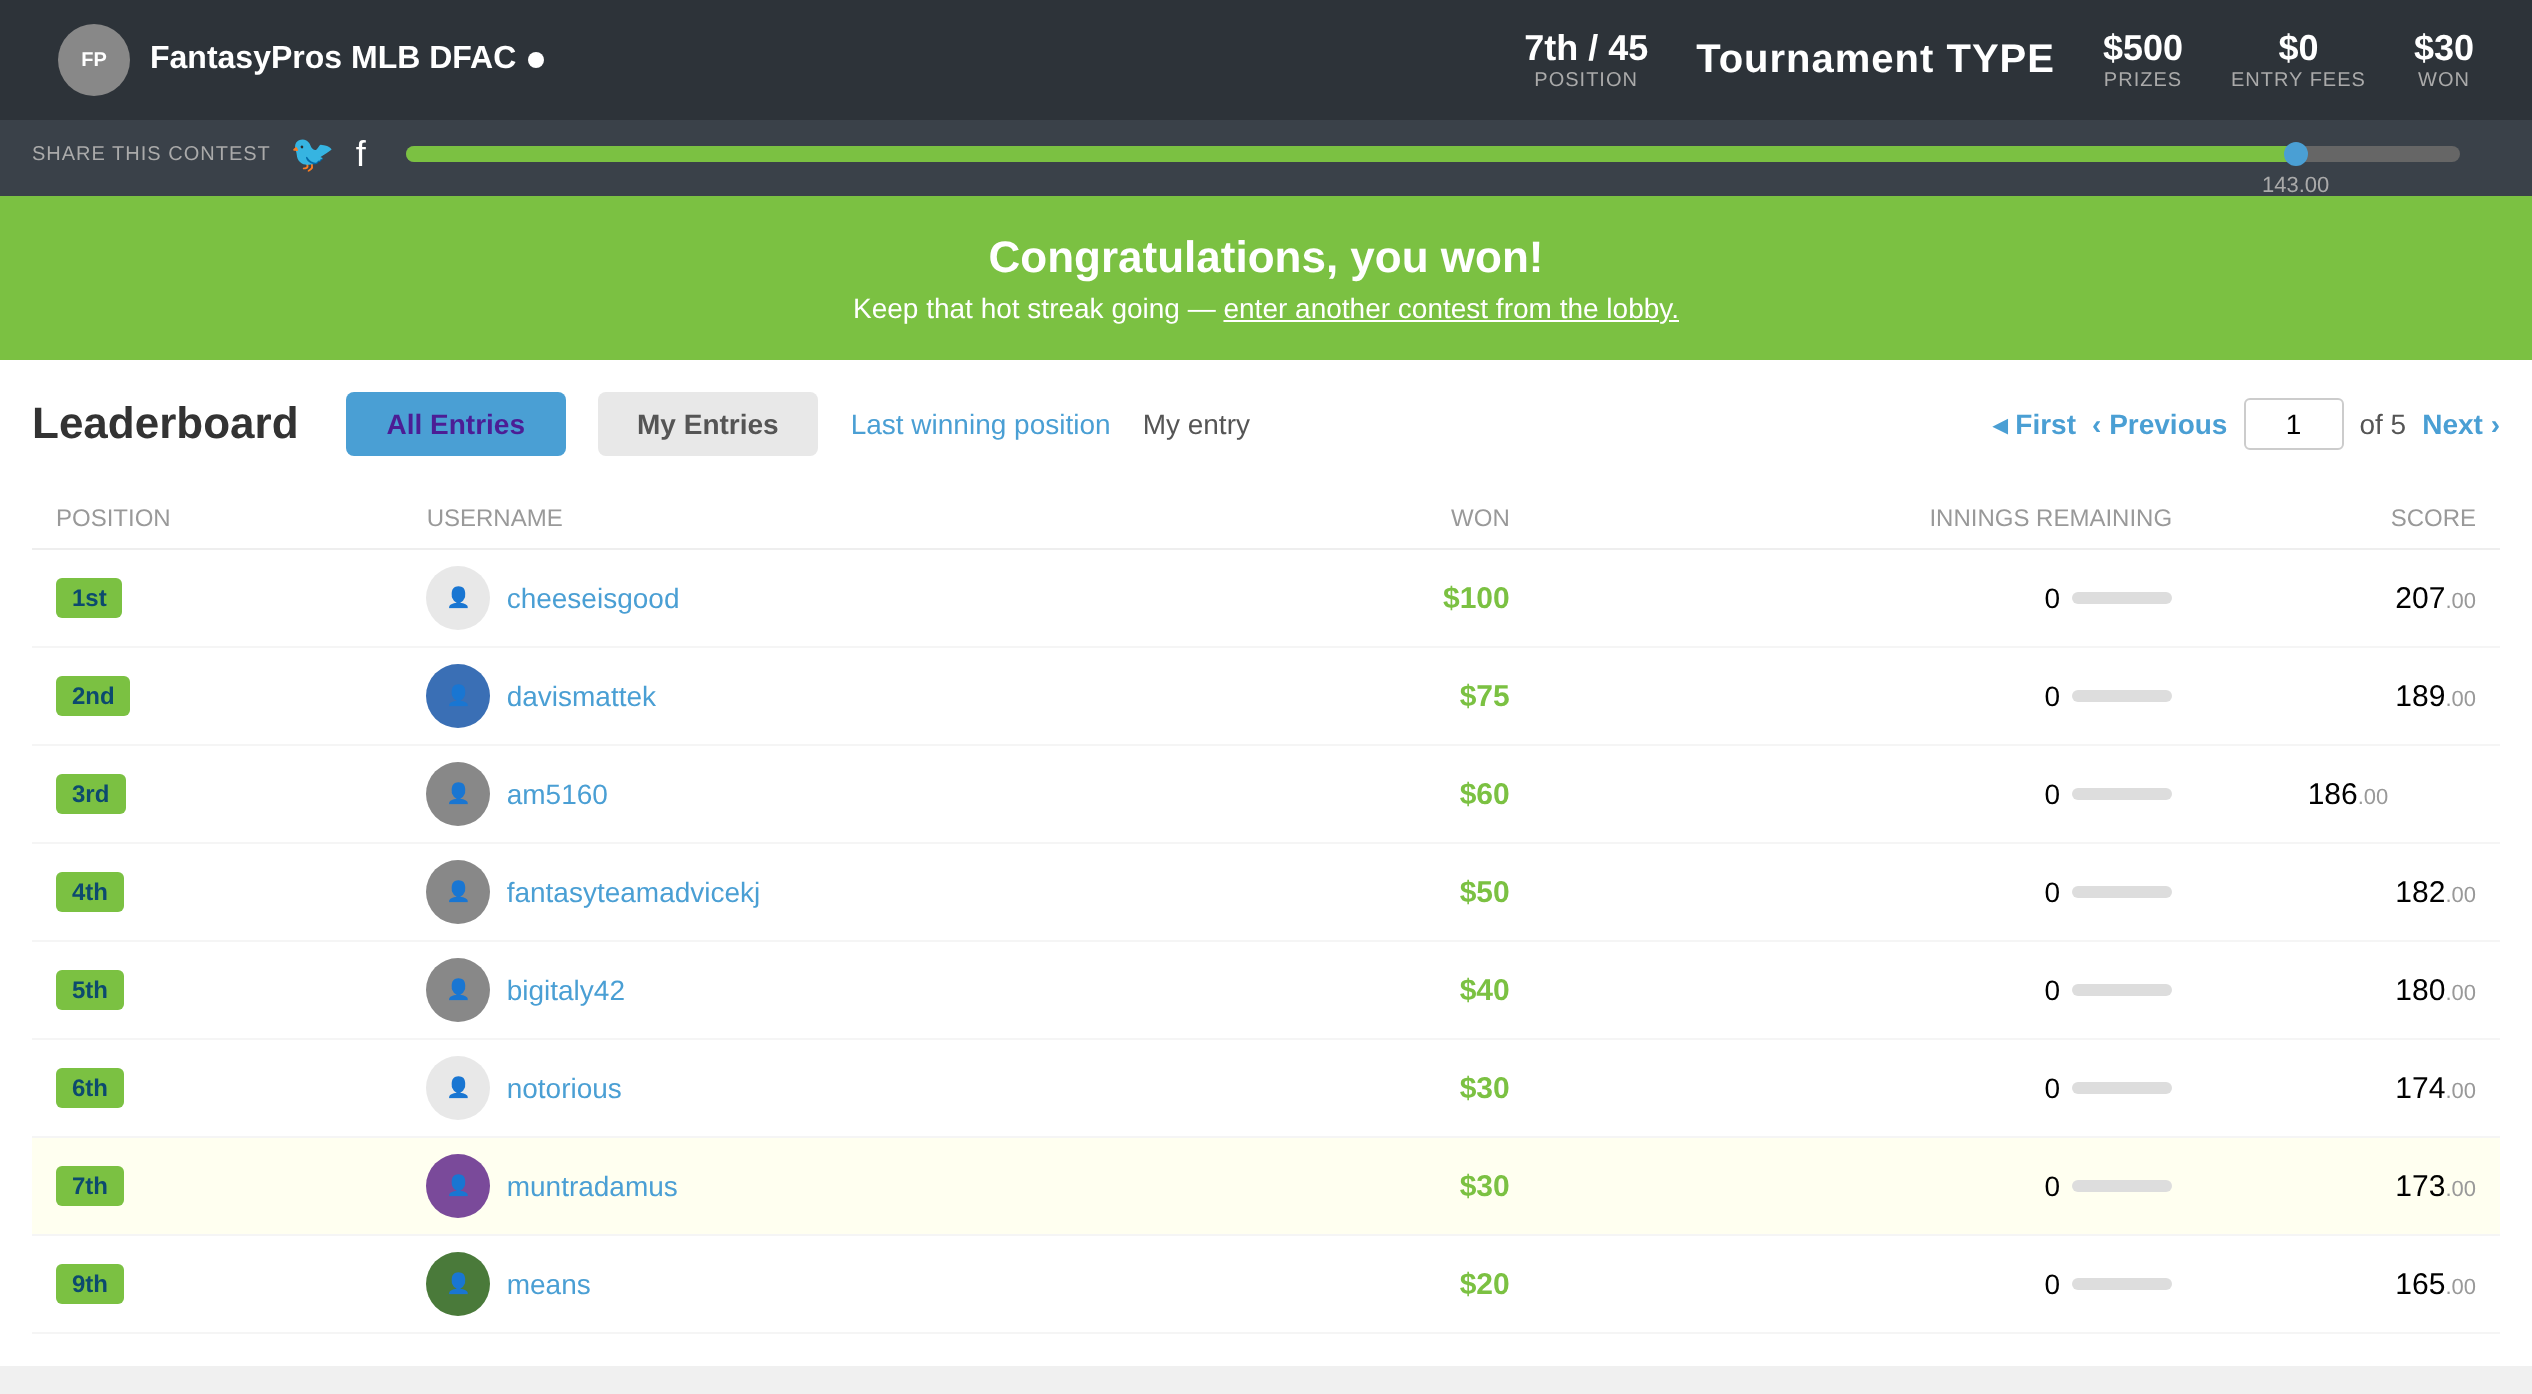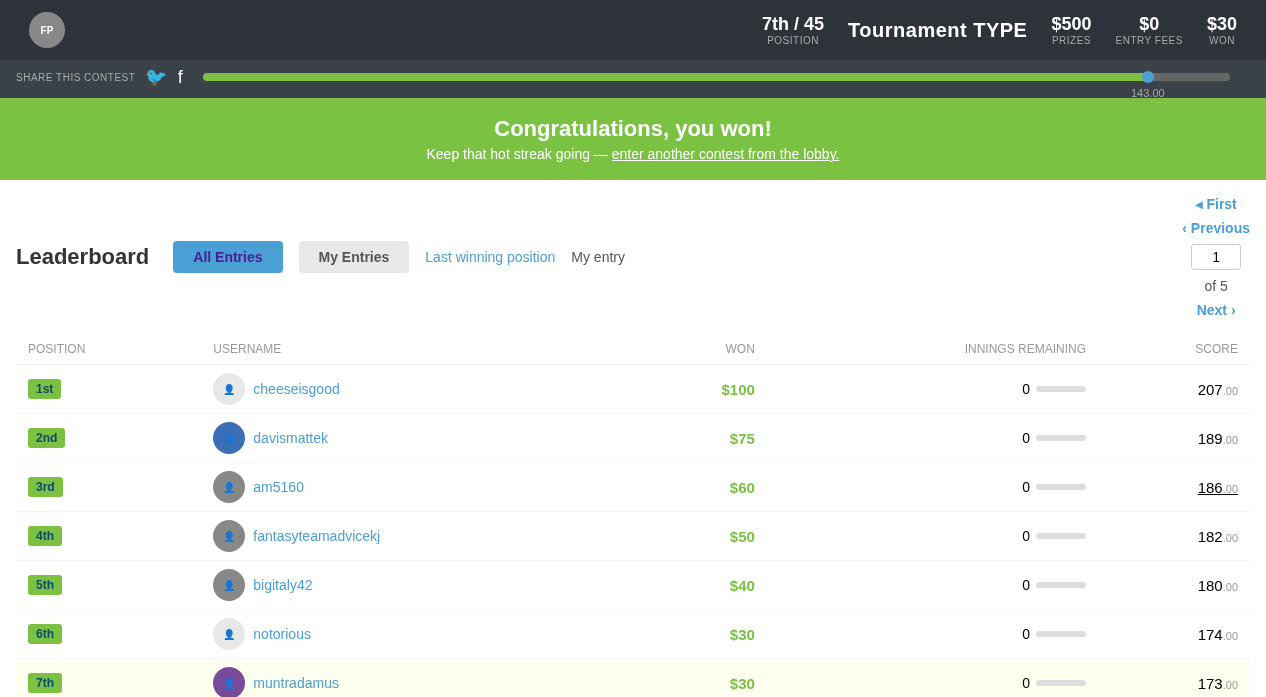--- a/index.html
+++ b/index.html
@@ -174,21 +174,20 @@
     }
     .tab-btn.inactive {
       background: #e8e8e8;
       color: #555;
     }
     .leaderboard-nav {
       margin-left: auto;
       display: flex;
       align-items: center;
       gap: 8px;
-      flex-direction: column;
     }
     .page-input {
       width: 50px;
       text-align: center;
       border: 1px solid #ccc;
       border-radius: 3px;
       padding: 4px;
       font-size: 14px;
     }
     .of-pages {
@@ -286,20 +285,24 @@
       cursor: pointer;
       font-size: 14px;
     }
   </style>
 </head>
 <body>
 
 <div class="header">
   <div class="logo-area">
     <div class="logo-circle">FP</div>
+    <span class="header-title">
+      <span>FantasyPros MLB DFAC</span>
+      <span class="header-dot"></span>
+    </span>
   </div>
   <div class="header-stats">
     <div class="stat-item">
       <div class="stat-value">7th / 45</div>
       <div class="stat-label">POSITION</div>
     </div>
     <div class="stat-item">
       <div class="stat-label" style="font-size:20px;color:white;text-transform:none;font-weight:bold;">Tournament TYPE</div>
     </div>
     <div class="stat-item">
@@ -409,21 +412,21 @@
               <a class="username-link">am5160</a>
             </div>
           </td>
           <td style="text-align: right;"><span class="won-amount">$60</span></td>
           <td>
             <div class="innings-cell" style="justify-content: flex-end;">
               <span>0</span>
               <div class="innings-bar"></div>
             </div>
           </td>
-          <td style="text-align: right; text-decoration: underline;"><span class="score-whole">186</span><span class="score-dec">.00</span></td>
+          <td style="text-align: center;"><span class="score-whole">186</span><span class="score-dec">.00</span></td>
         </tr>
         <tr>
           <td><span class="rank-badge rank-green">4th</span></td>
           <td>
             <div class="user-cell">
               <div class="avatar avatar-gray">👤</div>
               <a class="username-link">fantasyteamadvicekj</a>
             </div>
           </td>
           <td style="text-align: right;"><span class="won-amount">$50</span></td>

